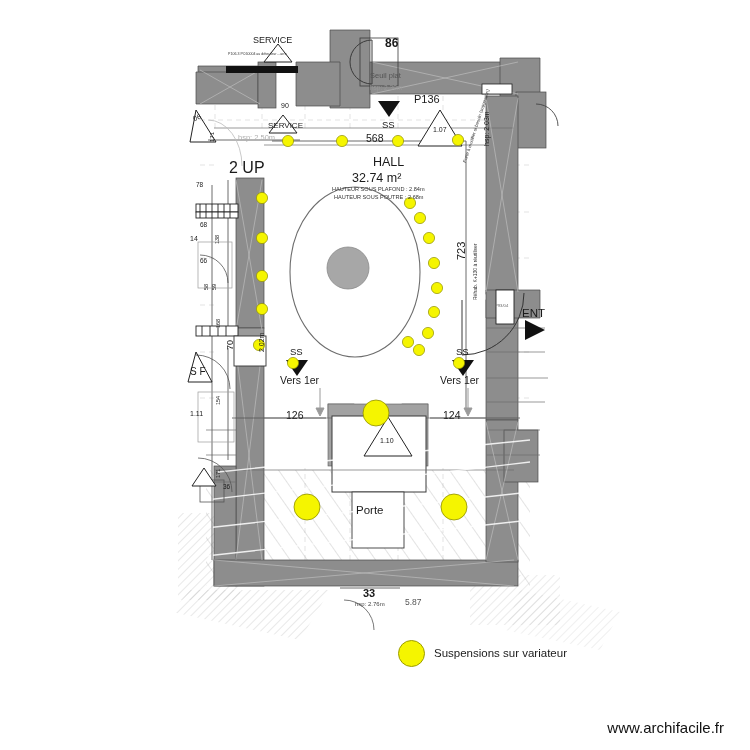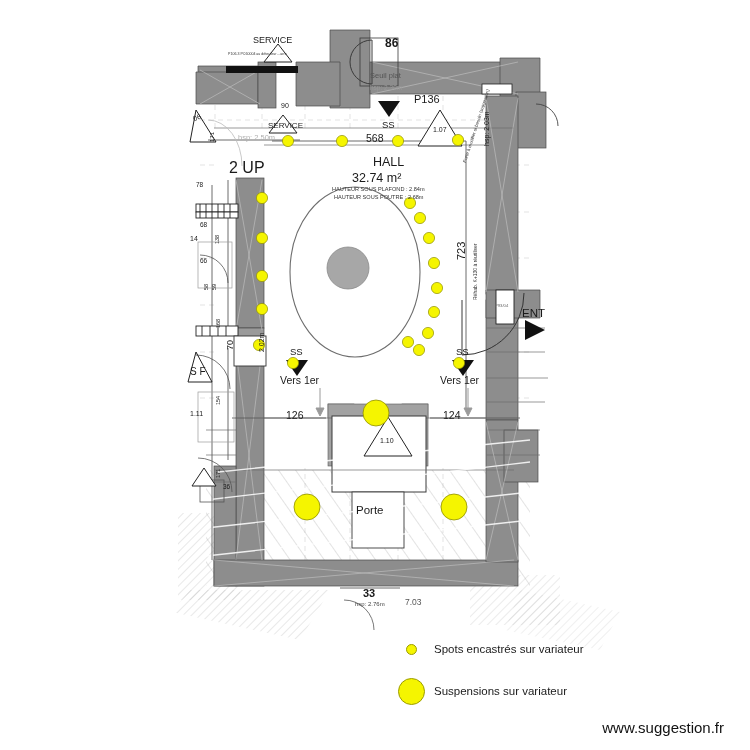--- a/index.html
+++ b/index.html
@@ -375,32 +375,26 @@
   <div class="lbl" style="left:456px;top:347px;font-size:9.5px;">SS</div>
   <div class="lbl" style="left:440px;top:375px;font-size:10.5px;">Vers 1er</div>
 
   <div class="lbl" style="left:286px;top:410px;font-size:10.5px;">126</div>
   <div class="lbl" style="left:443px;top:410px;font-size:10.5px;">124</div>
   <div class="lbl" style="left:380px;top:437px;font-size:7px;">1.10</div>
   <div class="lbl" style="left:356px;top:505px;font-size:11.5px;">Porte</div>
 
   <div class="lbl" style="left:363px;top:588px;font-size:11px;font-weight:bold;">33</div>
   <div class="lbl" style="left:355px;top:601px;font-size:6px;color:#444;">hsp: 2.76m</div>
-  <div class="lbl" style="left:405px;top:598px;font-size:8.5px;color:#555;">7.03</div>
+  <div class="lbl" style="left:405px;top:598px;font-size:8.5px;color:#555;">5.87</div>
 
   <div class="legend">
-    <div class="legend-row">
-      <div class="legend-dot-wrap">
-        <div class="dot dot-small"></div>
-      </div>
-      <div class="legend-text">Spots encastrés sur variateur</div>
-    </div>
     <div class="legend-row" style="height:46px;">
       <div class="legend-dot-wrap">
         <div class="dot dot-large"></div>
       </div>
       <div class="legend-text">Suspensions sur variateur</div>
     </div>
   </div>
 
-  <div class="footer-url">www.suggestion.fr</div>
+  <div class="footer-url">www.archifacile.fr</div>
 
 </div>
 
 </body></html>

